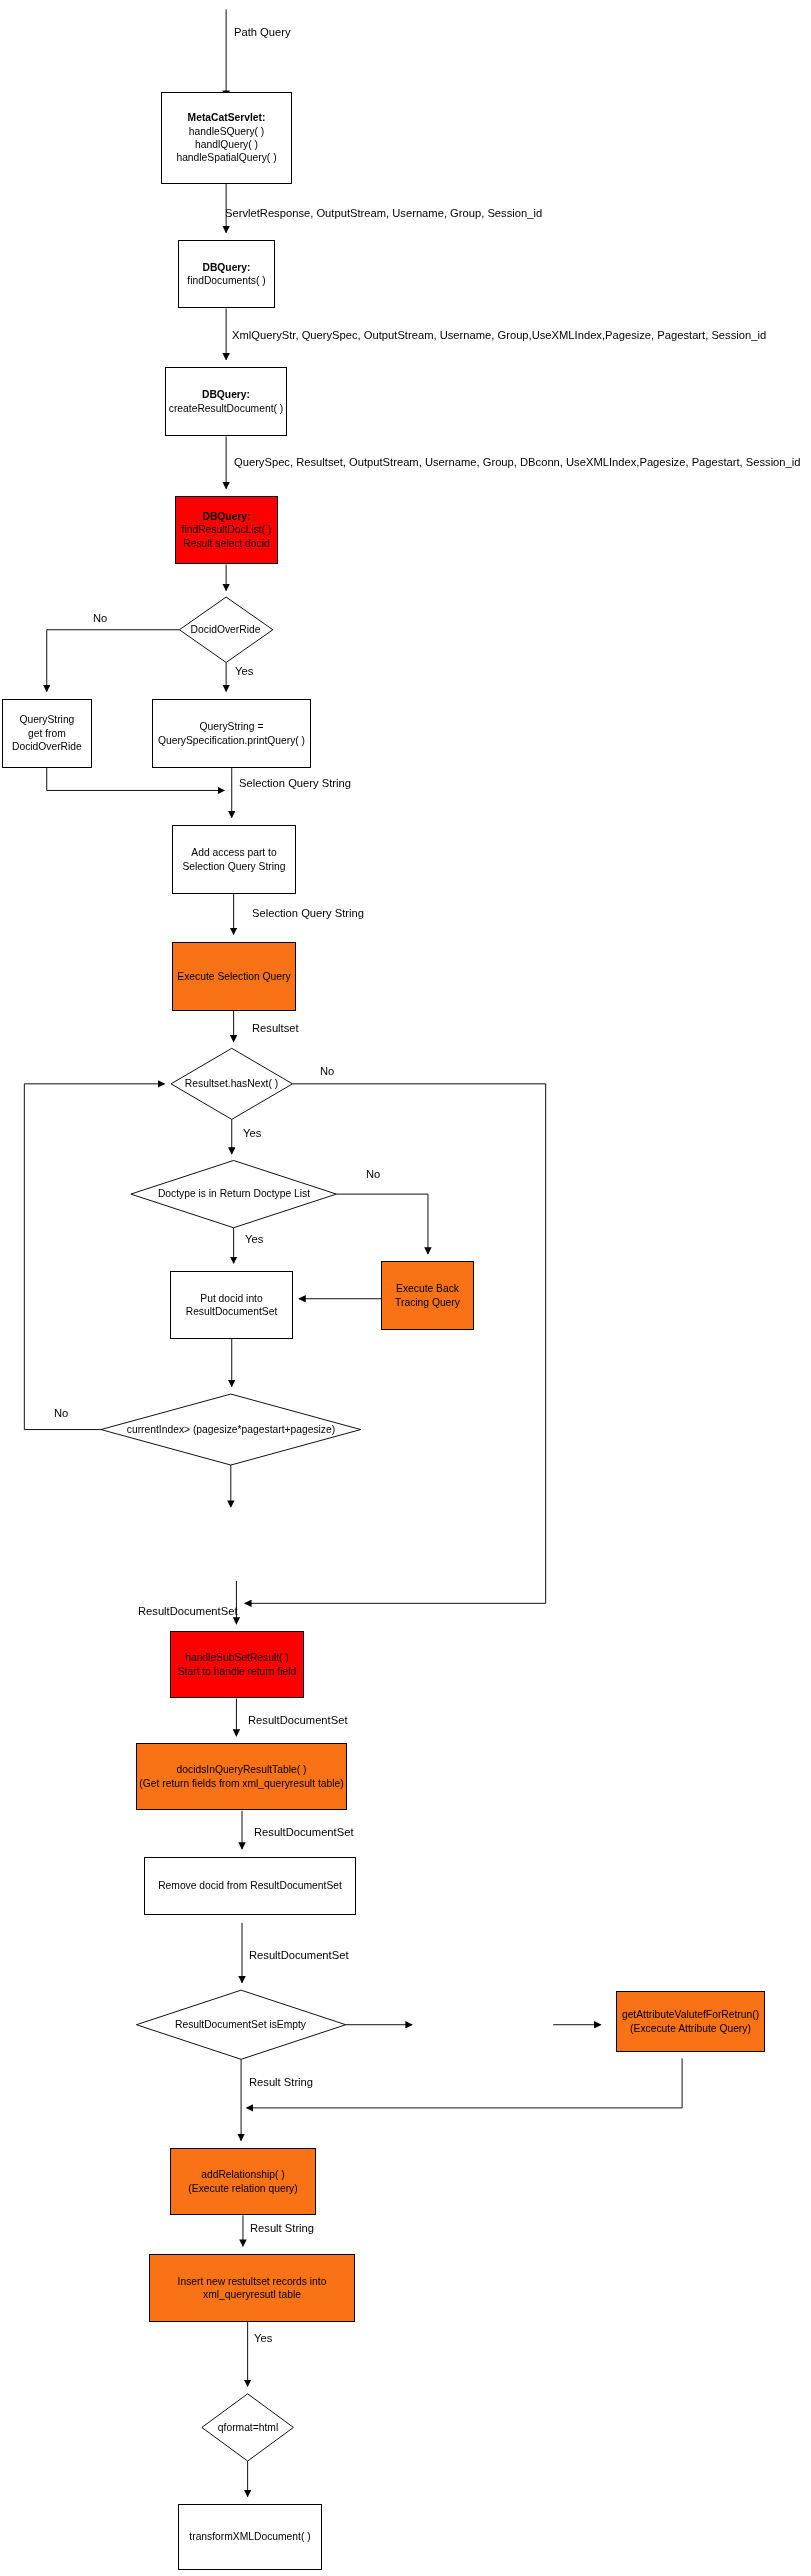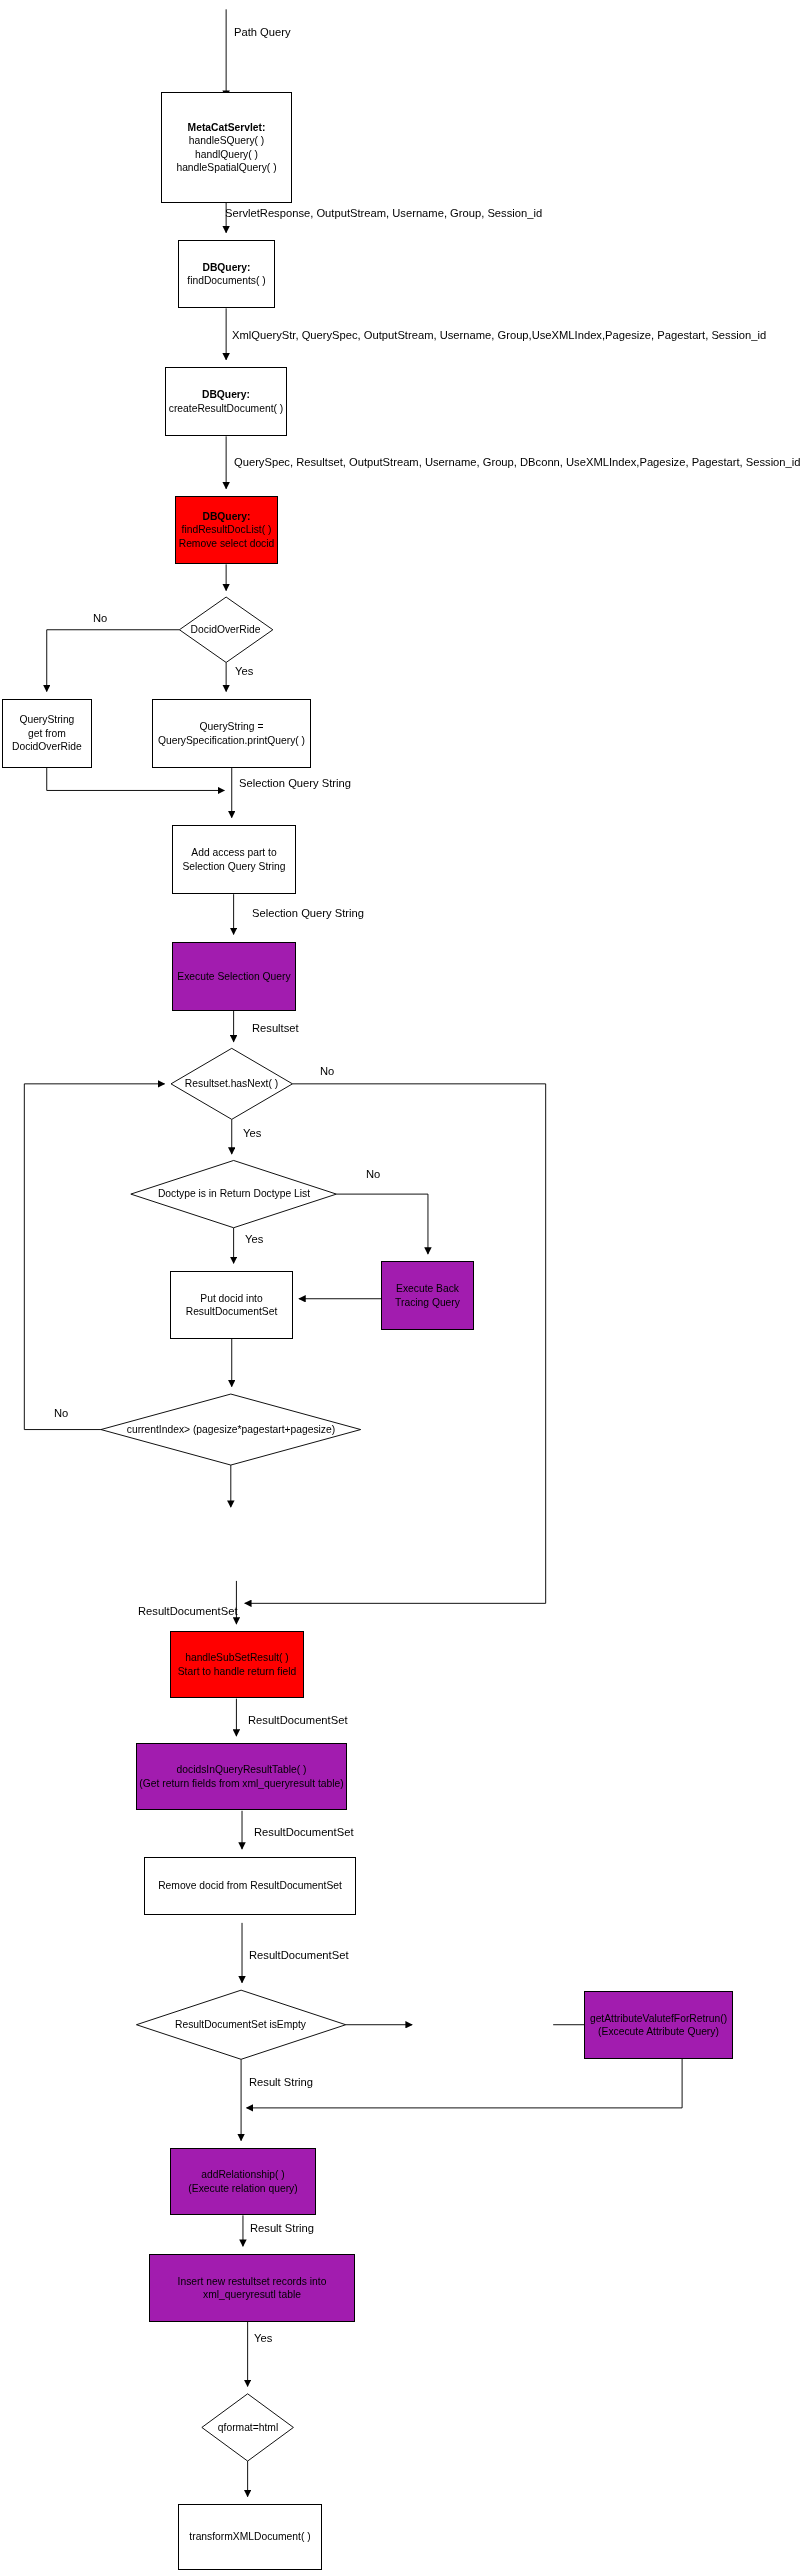--- a/index.html
+++ b/index.html
@@ -16,21 +16,21 @@
     position:absolute;
     box-sizing:border-box;
     border:0.9px solid #000;
     background:#fff;
     display:flex;flex-direction:column;
     justify-content:center;align-items:center;
     text-align:center;
     font-size:10.3px;line-height:1.3;
   }
   .node.red{background:#ff0000;}
-  .node.green{background:#a21caf;}
+  .node.green{background:#f97316;}
   .node .bt{font-weight:bold;white-space:nowrap;}
   .node .ln{white-space:nowrap;}
   .dlabel{
     position:absolute;
     display:flex;justify-content:center;align-items:center;
     text-align:center;font-size:10.3px;white-space:nowrap;
   }
   .elabel{
     position:absolute;
     font-size:11.2px;white-space:nowrap;
@@ -82,41 +82,41 @@
     <polyline points="265,2634 265,2672" marker-end="url(#arrow)"></polyline>
 
     <polygon class="diamond" points="242,639 292,674 242,709 192,674"></polygon>
     <polygon class="diamond" points="248,1122 313,1160 248,1198 183,1160"></polygon>
     <polygon class="diamond" points="250,1242 360,1278 250,1314 140,1278"></polygon>
     <polygon class="diamond" points="247,1492 386,1530 247,1568 108,1530"></polygon>
     <polygon class="diamond" points="258,2130 370,2167 258,2204 146,2167"></polygon>
     <polygon class="diamond" points="265,2562 314,2598 265,2634 216,2598"></polygon>
   </svg>
 
-  <div class="node" style="left:161px;top:92px;width:131px;height:111px">
+  <div class="node" style="left:161px;top:92px;width:131px;height:92px">
     <div class="bt">MetaCatServlet:</div>
     <div class="ln">handleSQuery( )</div>
     <div class="ln">handlQuery( )</div>
     <div class="ln">handleSpatialQuery( )</div>
   </div>
 
   <div class="node" style="left:178px;top:240px;width:97px;height:68px">
     <div class="bt">DBQuery:</div>
     <div class="ln">findDocuments( )</div>
   </div>
 
   <div class="node" style="left:165px;top:367px;width:122px;height:69px">
     <div class="bt">DBQuery:</div>
     <div class="ln">createResultDocument( )</div>
   </div>
 
   <div class="node red" style="left:175px;top:496px;width:103px;height:68px">
     <div class="bt">DBQuery:</div>
     <div class="ln">findResultDocList( )</div>
-    <div class="ln">Remove select docid</div>
+    <div class="ln">Result select docid</div>
   </div>
 
   <div class="node" style="left:1.9px;top:699px;width:90px;height:69px">
     <div class="ln">QueryString</div>
     <div class="ln">get from</div>
     <div class="ln">DocidOverRide</div>
   </div>
 
   <div class="node" style="left:152px;top:699px;width:159px;height:69px">
     <div class="ln">QueryString =</div>
@@ -151,21 +151,21 @@
   <div class="node green" style="left:136px;top:1743px;width:211px;height:67px">
     <div class="ln">docidsInQueryResultTable( )</div>
     <div class="ln">(Get return fields from xml_queryresult table)</div>
   </div>
 
   <div class="node" style="left:144px;top:1857px;width:212px;height:58px">
     <div class="ln">Remove docid from ResultDocumentSet</div>
   </div>
 
 
-  <div class="node green" style="left:584px;top:1991px;width:149px;height:68px">
+  <div class="node green" style="left:616px;top:1991px;width:149px;height:61px">
     <div class="ln">getAttributeValutefForRetrun()</div>
     <div class="ln">(Excecute Attribute Query)</div>
   </div>
 
   <div class="node green" style="left:170px;top:2148px;width:146px;height:67px">
     <div class="ln">addRelationship( )</div>
     <div class="ln">(Execute relation query)</div>
   </div>
 
   <div class="node green" style="left:149px;top:2254px;width:206px;height:68px">

